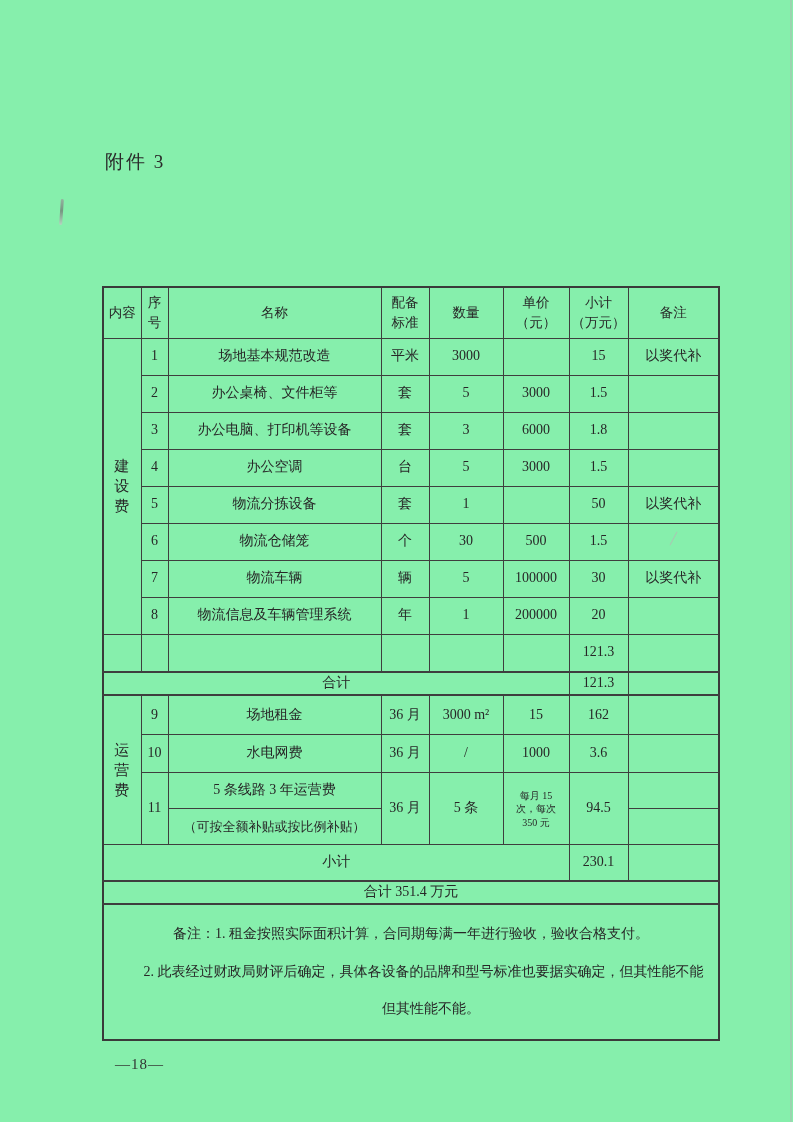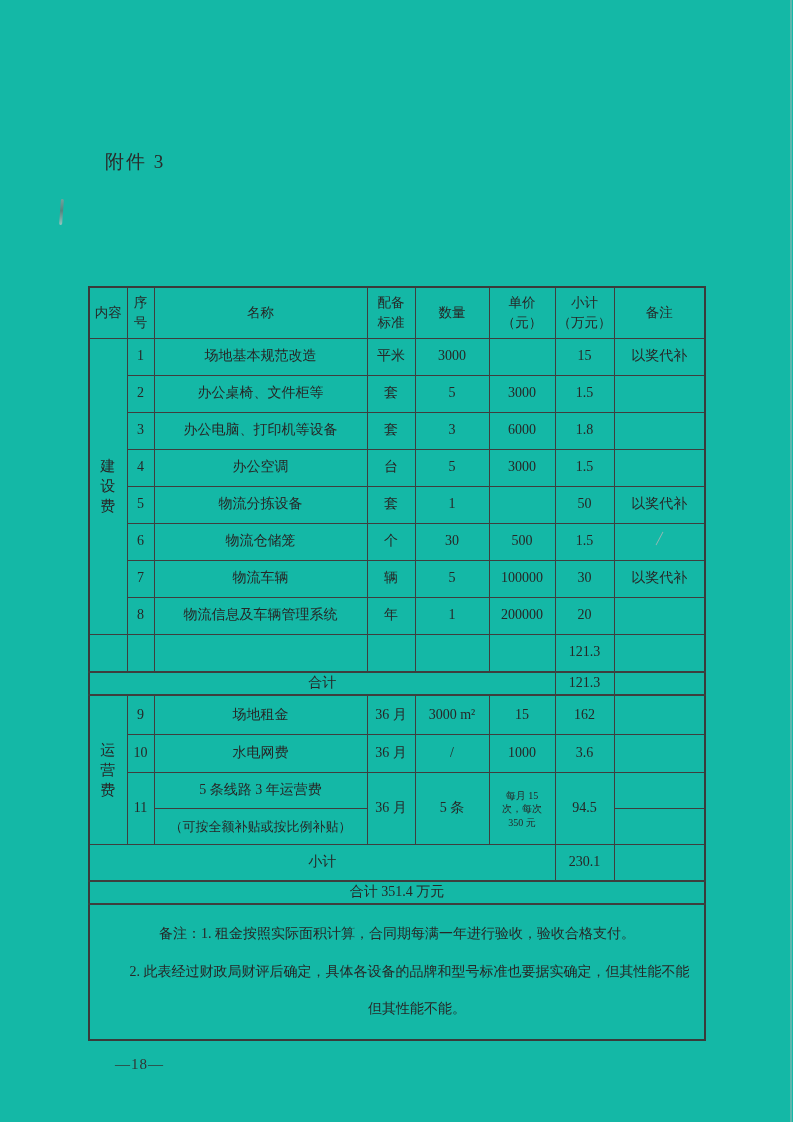--- a/index.html
+++ b/index.html
@@ -1,19 +1,19 @@
 <!DOCTYPE html>
 <html lang="zh"><head>
 <meta charset="utf-8">
 <style>
   html,body{margin:0;padding:0;background:#ffffff;}
   .page{
     position:relative;
     width:793px;height:1122px;
-    background:#14b8a6;
+    background:#86efac;
     overflow:hidden;
     font-family:"Liberation Serif","DejaVu Serif",serif;
     color:#262626;
   }
   
   .scan-edge{
     position:absolute;top:0;right:1px;width:2px;height:100%;
     background:#b5b5b5;opacity:.45;
   }
   
@@ -25,21 +25,21 @@
   .attachment{
     position:absolute;left:105px;top:149px;
     font-size:19px;letter-spacing:2px;color:#2a2a2a;
   }
   .doc-title{
     position:absolute;left:97px;top:206px;width:616px;
     text-align:center;font-size:23px;font-weight:700;
     letter-spacing:1px;color:#1e1e1e;
   }
   table.budget{
-    position:absolute;left:88px;top:286px;
+    position:absolute;left:102px;top:286px;
     width:616px;border-collapse:collapse;table-layout:fixed;
     font-size:14px;color:#272727;
   }
   table.budget td,table.budget th{
     border:1px solid #3e3e3e;
     text-align:center;vertical-align:middle;
     padding:1px 2px;font-weight:normal;
     white-space:pre-line;line-height:1.35;
     overflow:hidden;
   }

